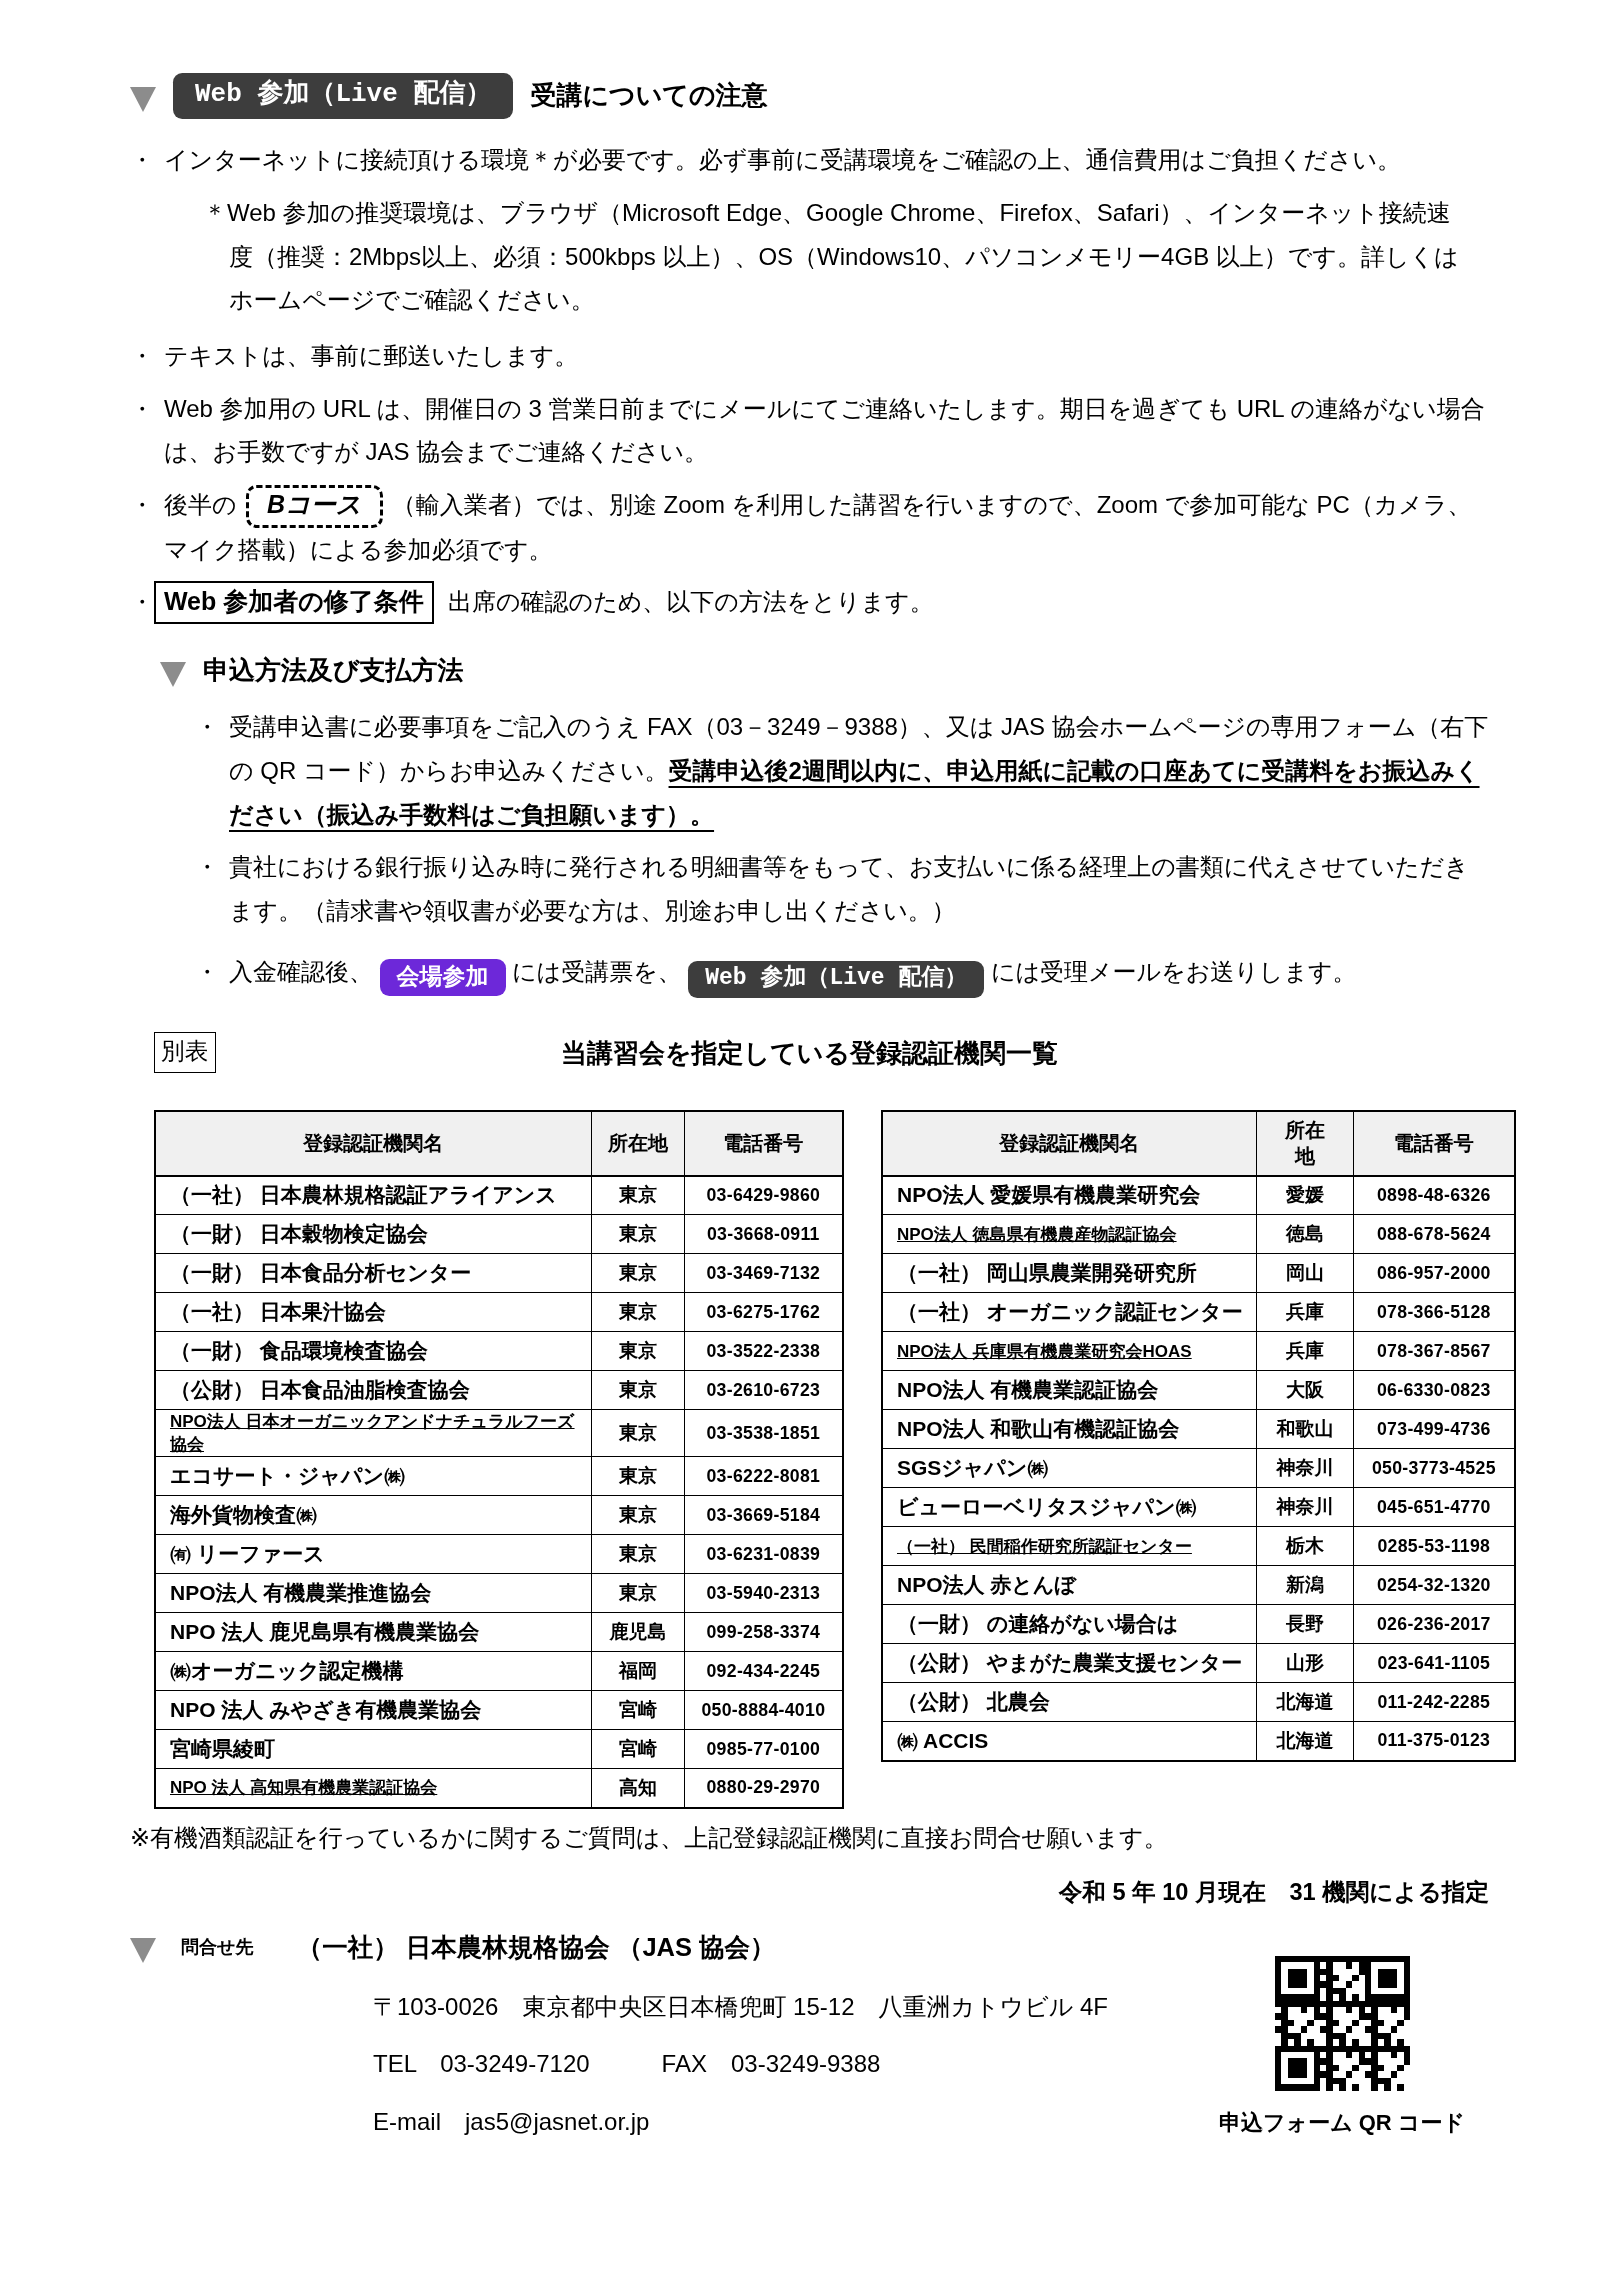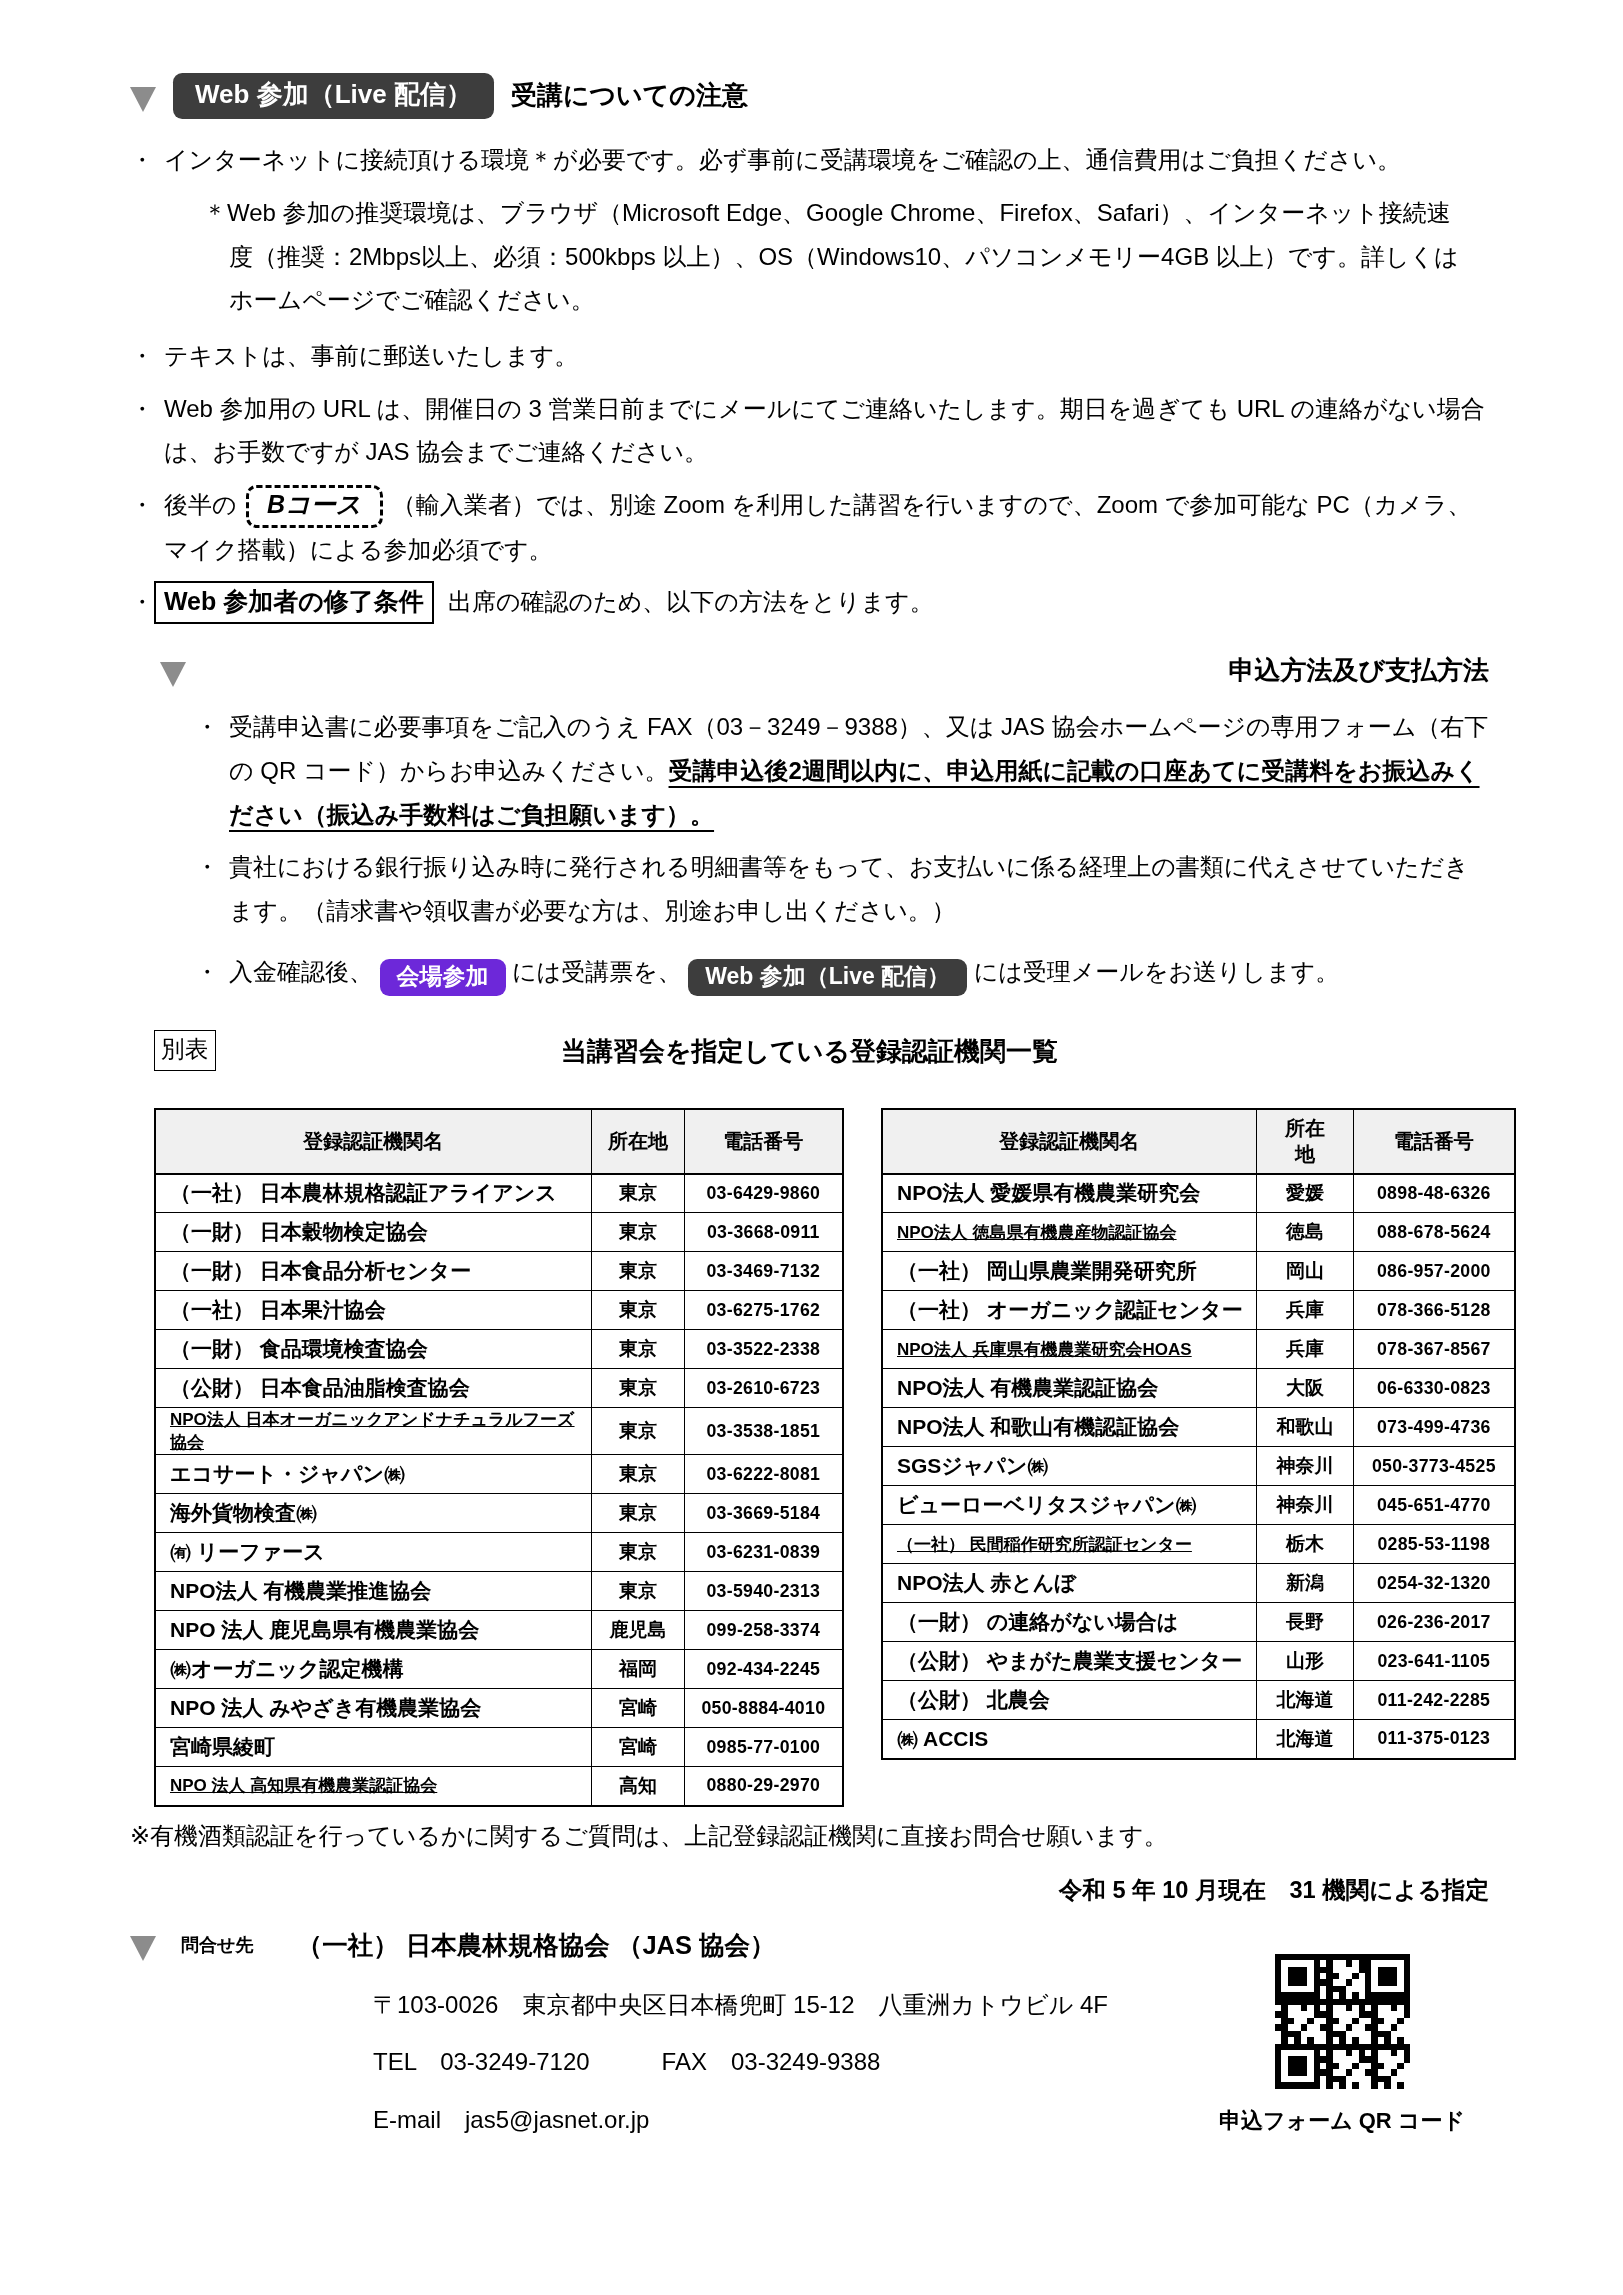--- a/index.html
+++ b/index.html
@@ -7,21 +7,21 @@
   body { width:1623px; height:2295px; font-family:"Liberation Sans","DejaVu Sans",sans-serif; color:#000; }
   .page { position:relative; width:1623px; height:2295px; padding:73px 134px 0 130px; overflow:hidden; }
 
   
   .tri { display:inline-block; width:0; height:0;
          border-left:13.7px solid transparent; border-right:13.7px solid transparent;
          border-top:25px solid #8c8c8c; flex:0 0 auto; margin-top:6.5px; }
   .sec-head { display:flex; align-items:center; gap:17px; margin-bottom:19.6px; }
   .sec-head .head-text { font-size:26px; font-weight:bold; }
   .badge { display:inline-block; color:#fff; font-weight:bold; border-radius:9.2px; line-height:1.25; }
-  .badge.dark { background:#3d3d3d; }
+  .badge.dark { background:#3d3d3d;font-family:Liberation Mono, monospace; }
   .badge.gray { background:#6d28d9; }
   .badge.big  { font-size:26px; padding:5.2px 22px 7.9px; }
   .badge.inl  { font-size:23px; padding:2.6px 17px 5.2px; margin:0 6.5px; vertical-align:-3.9px; }
 
   
   .bullets { font-size:24px; line-height:1.82; }
   .bullet { display:flex; align-items:flex-start; margin-bottom:9.2px; }
   .bullet .mk { flex:0 0 34px; }
   .bullet .bt { flex:1; }
   .note { margin:1.3px 0 11.8px 73px; font-size:24px; line-height:1.82;
@@ -102,21 +102,21 @@
       <span class="mk">・</span>
       <span class="bt"><span>後半の</span><span class="bcourse">Bコース</span><span>（輸入業者）では、別途 Zoom を利用した講習を行いますので、Zoom で参加可能な PC（カメラ、マイク搭載）による参加必須です。</span></span>
     </div>
     <div class="bullet">
       <span class="mk" style="flex:0 0 18.3px">・</span>
       <span class="bt"><span class="condbox">Web 参加者の修了条件</span><span>出席の確認のため、以下の方法をとります。</span></span>
     </div>
   </div>
 
   <div class="apply">
-    <div class="sec-head" style="margin-left:30px; margin-bottom:0;justify-content:space-between;">
+    <div class="sec-head" style="margin-left:30px; margin-bottom:0;">
       <span class="tri"></span>
       <span class="head-text">申込方法及び支払方法</span>
     </div>
     <div class="list bullets">
       <div class="bullet">
         <span class="mk">・</span>
         <span class="bt"><span>受講申込書に必要事項をご記入のうえ FAX（03－3249－9388）、又は JAS 協会ホームページの専用フォーム（右下の QR コード）からお申込みください。</span><span class="em-ul">受講申込後2週間以内に、申込用紙に記載の口座あてに受講料をお振込みください（振込み手数料はご負担願います）。</span></span>
       </div>
       <div class="bullet">
         <span class="mk">・</span>

